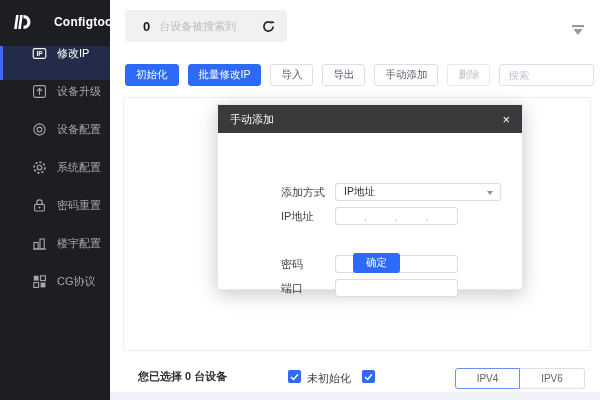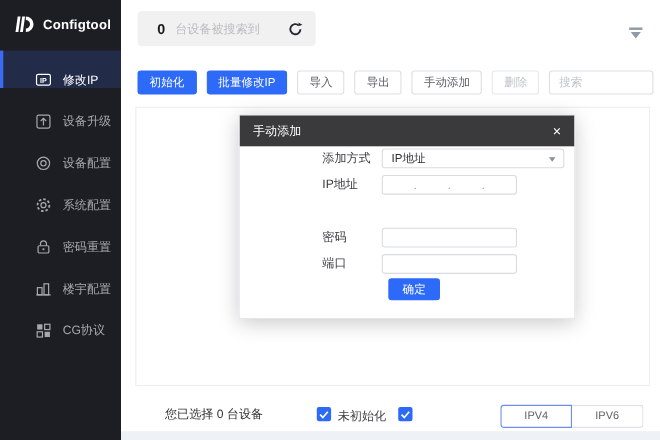--- a/index.html
+++ b/index.html
@@ -2,24 +2,24 @@
 <html><head>
 <meta charset="utf-8">
 <style>
   * { margin:0; padding:0; box-sizing:border-box; }
   html,body { width:600px; height:400px; overflow:hidden; }
   body { font-family:"Liberation Sans","DejaVu Sans",sans-serif; background:#fff; }
   .app { position:relative; width:600px; height:400px; background:#fff; overflow:hidden; }
 
   
   .sidebar { position:absolute; left:0; top:0; width:110px; height:400px; background:#1d1e23; }
-  .logo { display:flex; align-items:center; gap:7px; padding:12px 0 10px 12px; color:#fff; }
+  .logo { display:flex; align-items:center; gap:22px; padding:12px 0 10px 12px; color:#fff; }
   .logo .name { font-size:12px; font-weight:bold; letter-spacing:.2px; }
   .menu { margin-top:4px; }
-  .mi { position:relative; height:34px; margin-bottom:4px; display:flex; align-items:flex-end; gap:10px;
+  .mi { position:relative; height:34px; margin-bottom:4px; display:flex; align-items:flex-start; gap:10px;
         padding-left:32px; color:#a7a8ad; font-size:11px; cursor:pointer; }
   .mi .ic { width:15px; height:15px; display:flex; align-items:center; justify-content:center; }
   .mi.active { background:#222c49; color:#fff; }
   .mi.active::before { content:""; position:absolute; left:0; top:0; bottom:0; width:3px; background:#3a6bf0; }
 
   
   .statbox { position:absolute; left:125px; top:10px; width:162px; height:32px; background:#f1f1f2;
              border-radius:4px; display:flex; align-items:center; padding:0 10px; }
   .statbox .count { font-size:13px; font-weight:bold; color:#17181a; margin-left:8px; }
   .statbox .hint { font-size:11px; color:#bcbcc0; margin-left:9px; flex:1; }
@@ -37,39 +37,39 @@
   .btn.primary { background:#2d6af7; border-color:#2d6af7; color:#fff; }
   .btn.plain { border-color:#dcdfe6; color:#5a5e66; }
   .btn.disabled { border-color:#e6e8eb; color:#bfc3c9; cursor:default; }
   .tb-search { margin-left:auto; width:95px; height:22px; border:1px solid #dcdfe6; border-radius:3px;
          padding:0 8px; font-size:10.5px; color:#606266; font-family:inherit; outline:none; }
   .tb-search::placeholder { color:#c0c4cc; }
 
   
   .content-box { position:absolute; left:123px; top:97px; width:468px; height:254px;
          border:1px solid #ebeef2; background:#fff; }
-  .sel-text { position:absolute; left:150px; top:369px; font-size:11px; font-weight:normal; color:#303133; }
+  .sel-text { position:absolute; left:138px; top:369px; font-size:11px; font-weight:bold; color:#303133; }
   .cbx { position:absolute; width:13px; height:13px; background:#2d6af7; border-radius:2px;
          display:flex; align-items:center; justify-content:center; cursor:pointer; }
   .cbx-label { position:absolute; font-size:11px; color:#3c3f45; }
   .cb1 { left:288px; top:370px; } .cb1l { left:307px; top:371px; }
   .cb2 { left:362px; top:370px; } .cb2l { left:381px; top:393px; }
   .ipv-btn { position:absolute; top:368px; width:65px; height:21px; background:#fff; font-size:10px;
          color:#606266; display:flex; align-items:center; justify-content:center; cursor:pointer; }
   .ipv4 { left:455px; border:1px solid #6f8ef2; border-radius:3px 0 0 3px; z-index:2; }
   .ipv6 { left:520px; border:1px solid #dcdfe6; border-left:none; border-radius:0 3px 3px 0; }
   .bottom-strip { position:absolute; left:110px; top:392px; width:490px; height:8px; background:#eef1f5; }
 
   
   .modal { position:absolute; left:217px; top:104px; width:306px; height:186px; background:#fff;
          border:1px solid #e4e7ed; box-shadow:0 4px 18px rgba(0,0,0,.22); z-index:10; }
   .modal-h { height:28px; background:#3a3a3c; color:#fff; display:flex; align-items:center;
          padding:0 12px; font-size:11px; }
   .modal-close { margin-left:auto; font-size:13px; cursor:pointer; line-height:1; color:#fff; }
-  .frow { position:absolute; left:16px; width:100%; height:18px; }
+  .frow { position:absolute; left:4px; width:100%; height:18px;margin-top:48px; }
   .flabel { position:absolute; left:59px; top:0; line-height:18px; font-size:11px; color:#3a3d42; }
   .fctl { position:absolute; left:113px; top:0; height:18px; }
   .r0{top:30px;} .r1{top:54px;} .r2{top:78px;} .r3{top:102px;} .r4{top:126px;}
   .select { width:166px; border:1px solid #d9dce3; border-radius:3px; display:flex; align-items:center;
          padding:0 20px 0 8px; font-size:10.5px; color:#303133; position:relative; cursor:pointer;
          height:18px; }
   .select .caret { position:absolute; right:7px; top:7px; width:0; height:0;
          border-left:3.5px solid transparent; border-right:3.5px solid transparent; border-top:4px solid #8a8f99; }
   .tinput { width:123px; height:18px; border:1px solid #d9dce3; border-radius:3px; padding:0 6px;
          font-size:10.5px; color:#303133; font-family:inherit; outline:none; }

